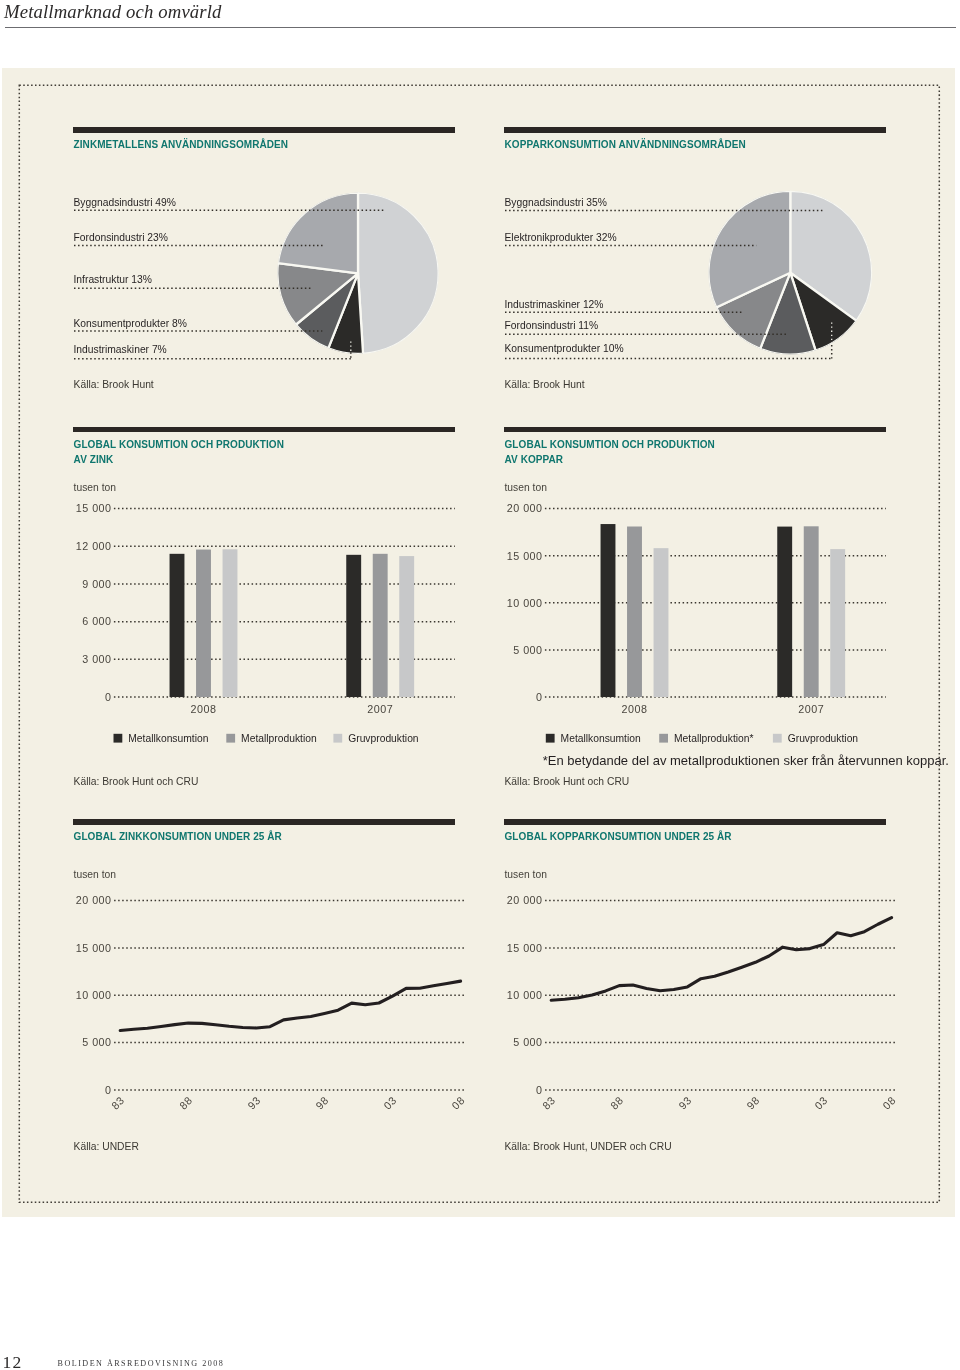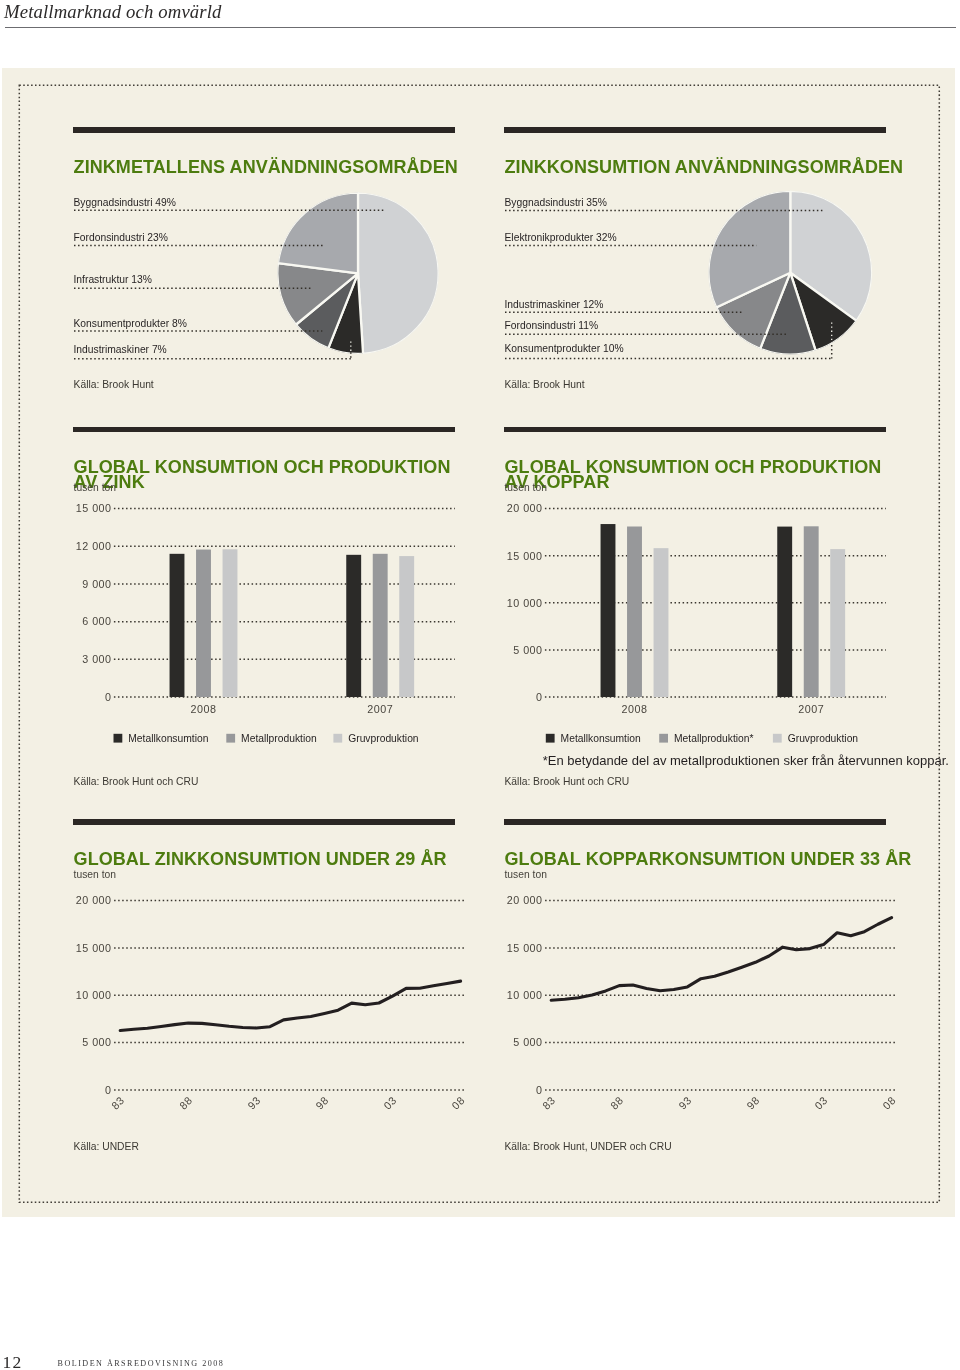--- a/index.html
+++ b/index.html
@@ -13,21 +13,21 @@
            font-style:italic;font-size:18.7px;color:#2c2a2a;letter-spacing:.15px;text-align:right;}
   .headrule{position:absolute;left:4.5px;top:26.8px;width:951px;height:1.5px;background:#6c6c70;}
 
   
   .panel{position:absolute;left:2px;top:68px;width:953px;height:1149px;background:#f3f0e4;}
   .dashbox{position:absolute;left:17.7px;top:83.7px;}
 
   
   .fig{position:absolute;}
   .rule{position:absolute;height:5.6px;background:#2b2724;width:382px;left:0;top:0;}
-  .figtitle{position:absolute;left:0.5px;top:33px;font-weight:bold;font-size:18px;color:#4d7c0f;
+  .figtitle{position:absolute;left:0.5px;top:10px;font-weight:bold;font-size:10px;color:#0f766e;
             letter-spacing:.07px;line-height:15px;white-space:pre;}
   .subunit{position:absolute;font-size:10.3px;color:#46433c;white-space:nowrap;}
   .src{position:absolute;font-size:10.3px;color:#3c3933;white-space:nowrap;}
   svg{display:block;overflow:visible;}
   .pie-svg{position:absolute;left:0;top:0;}
   .bar-svg{position:absolute;left:0;top:0;}
   .line-svg{position:absolute;left:0;top:0;}
   .axlbl{font-size:10.75px;fill:#4a463f;letter-spacing:.47px;font-family:"Liberation Sans",sans-serif;}
   .legtxt{font-size:10.3px;fill:#231f20;font-family:"Liberation Sans",sans-serif;}
   .pielbl{font-size:10.3px;fill:#231f20;font-family:"Liberation Sans",sans-serif;}
@@ -77,21 +77,21 @@
         <text x="0.5" y="226" class="pielbl">Industrimaskiner 7%</text>
         <line x1="1" y1="231.8" x2="277.8" y2="231.8" stroke="#332f29" stroke-width="1.5" stroke-linecap="butt" stroke-dasharray="1.5 2.55"></line>
         <line x1="277.8" y1="214.5" x2="277.8" y2="225.2" stroke="#f0f0e8" stroke-width="1.3" stroke-linecap="butt" stroke-dasharray="1.3 2.75"></line>
         <line x1="277.8" y1="225.2" x2="277.8" y2="231.8" stroke="#332f29" stroke-width="1.5" stroke-linecap="butt" stroke-dasharray="1.5 2.55"></line>
       </svg>
     <div class="src" style="left:0.5px;top:252px;">Källa: Brook Hunt</div>
   </div>
 
   <div class="fig" id="fig-copper-pie" style="left:504px;top:127.1px;">
     <div class="rule"></div>
-    <div class="figtitle">ZINKKONSUMTION ANVÄNDNINGSOMRÅDEN</div>
+    <div class="figtitle">KOPPARKONSUMTION ANVÄNDNINGSOMRÅDEN</div>
     <svg class="pie-svg" width="400" height="245" viewBox="0 0 400 245">
         <defs>
           <clipPath id="pieclip-c">
             <circle cx="286.3" cy="145.7" r="81.9"></circle>
           </clipPath>
         </defs>
         <g clip-path="url(#pieclip-c)">
           <path d="M 286.3 145.7 L 286.30 63.80 A 81.9 81.9 0 0 1 352.56 193.84 Z" fill="#d0d2d4" stroke="#f8f8f2" stroke-width="2.3" stroke-linejoin="round"></path>
           <path d="M 286.3 145.7 L 352.56 193.84 A 81.9 81.9 0 0 1 311.61 223.59 Z" fill="#2b2a28" stroke="#f8f8f2" stroke-width="2.3" stroke-linejoin="round"></path>
           <path d="M 286.3 145.7 L 311.61 223.59 A 81.9 81.9 0 0 1 256.15 221.85 Z" fill="#5b5c5e" stroke="#f8f8f2" stroke-width="2.3" stroke-linejoin="round"></path>
@@ -180,21 +180,21 @@
         <text x="170" y="314.7" class="legtxt">Metallproduktion*</text>
         <rect x="268.9" y="306.8" width="8.8" height="8.8" fill="#c7c8c9"></rect>
         <text x="283.7" y="314.7" class="legtxt">Gruvproduktion</text>
       </svg>
     <div class="footnote" style="left:38.8px;top:326.5px;">*En betydande del av metallproduktionen sker från återvunnen koppar.</div>
     <div class="src" style="left:0.5px;top:349px;">Källa: Brook Hunt och CRU</div>
   </div>
 
   <div class="fig" id="fig-zinc-line" style="left:73.1px;top:819px;">
     <div class="rule"></div>
-    <div class="figtitle">GLOBAL ZINKKONSUMTION UNDER 29 ÅR</div>
+    <div class="figtitle">GLOBAL ZINKKONSUMTION UNDER 25 ÅR</div>
     <div class="subunit" style="left:0.5px;top:50.2px;">tusen ton</div>
     <svg class="line-svg" width="400" height="300" viewBox="0 0 400 300">
         <line x1="41.1" y1="270.9" x2="392.4" y2="270.9" stroke="#3a362f" stroke-width="1.5" stroke-linecap="butt" stroke-dasharray="1.5 2.55"></line>
         <text x="38.5" y="274.75" class="axlbl" text-anchor="end">0</text>
         <line x1="41.1" y1="223.575" x2="392.4" y2="223.575" stroke="#3a362f" stroke-width="1.5" stroke-linecap="butt" stroke-dasharray="1.5 2.55"></line>
         <text x="38.5" y="227.42499999999998" class="axlbl" text-anchor="end">5 000</text>
         <line x1="41.1" y1="176.24999999999997" x2="392.4" y2="176.24999999999997" stroke="#3a362f" stroke-width="1.5" stroke-linecap="butt" stroke-dasharray="1.5 2.55"></line>
         <text x="38.5" y="180.09999999999997" class="axlbl" text-anchor="end">10 000</text>
         <line x1="41.1" y1="128.92499999999995" x2="392.4" y2="128.92499999999995" stroke="#3a362f" stroke-width="1.5" stroke-linecap="butt" stroke-dasharray="1.5 2.55"></line>
         <text x="38.5" y="132.77499999999995" class="axlbl" text-anchor="end">15 000</text>
@@ -218,21 +218,21 @@
         </g>
         <g transform="translate(392.50,282) rotate(-45)">
           <text x="0" y="0" class="axlbl" text-anchor="end">08</text>
         </g>
       </svg>
     <div class="src" style="left:0.5px;top:322.4px;">Källa: UNDER</div>
   </div>
 
   <div class="fig" id="fig-copper-line" style="left:504px;top:819px;">
     <div class="rule"></div>
-    <div class="figtitle">GLOBAL KOPPARKONSUMTION UNDER 33 ÅR</div>
+    <div class="figtitle">GLOBAL KOPPARKONSUMTION UNDER 25 ÅR</div>
     <div class="subunit" style="left:0.5px;top:50.2px;">tusen ton</div>
     <svg class="line-svg" width="400" height="300" viewBox="0 0 400 300">
         <line x1="41.1" y1="270.9" x2="392.4" y2="270.9" stroke="#3a362f" stroke-width="1.5" stroke-linecap="butt" stroke-dasharray="1.5 2.55"></line>
         <text x="38.5" y="274.75" class="axlbl" text-anchor="end">0</text>
         <line x1="41.1" y1="223.575" x2="392.4" y2="223.575" stroke="#3a362f" stroke-width="1.5" stroke-linecap="butt" stroke-dasharray="1.5 2.55"></line>
         <text x="38.5" y="227.42499999999998" class="axlbl" text-anchor="end">5 000</text>
         <line x1="41.1" y1="176.24999999999997" x2="392.4" y2="176.24999999999997" stroke="#3a362f" stroke-width="1.5" stroke-linecap="butt" stroke-dasharray="1.5 2.55"></line>
         <text x="38.5" y="180.09999999999997" class="axlbl" text-anchor="end">10 000</text>
         <line x1="41.1" y1="128.92499999999995" x2="392.4" y2="128.92499999999995" stroke="#3a362f" stroke-width="1.5" stroke-linecap="butt" stroke-dasharray="1.5 2.55"></line>
         <text x="38.5" y="132.77499999999995" class="axlbl" text-anchor="end">15 000</text>

